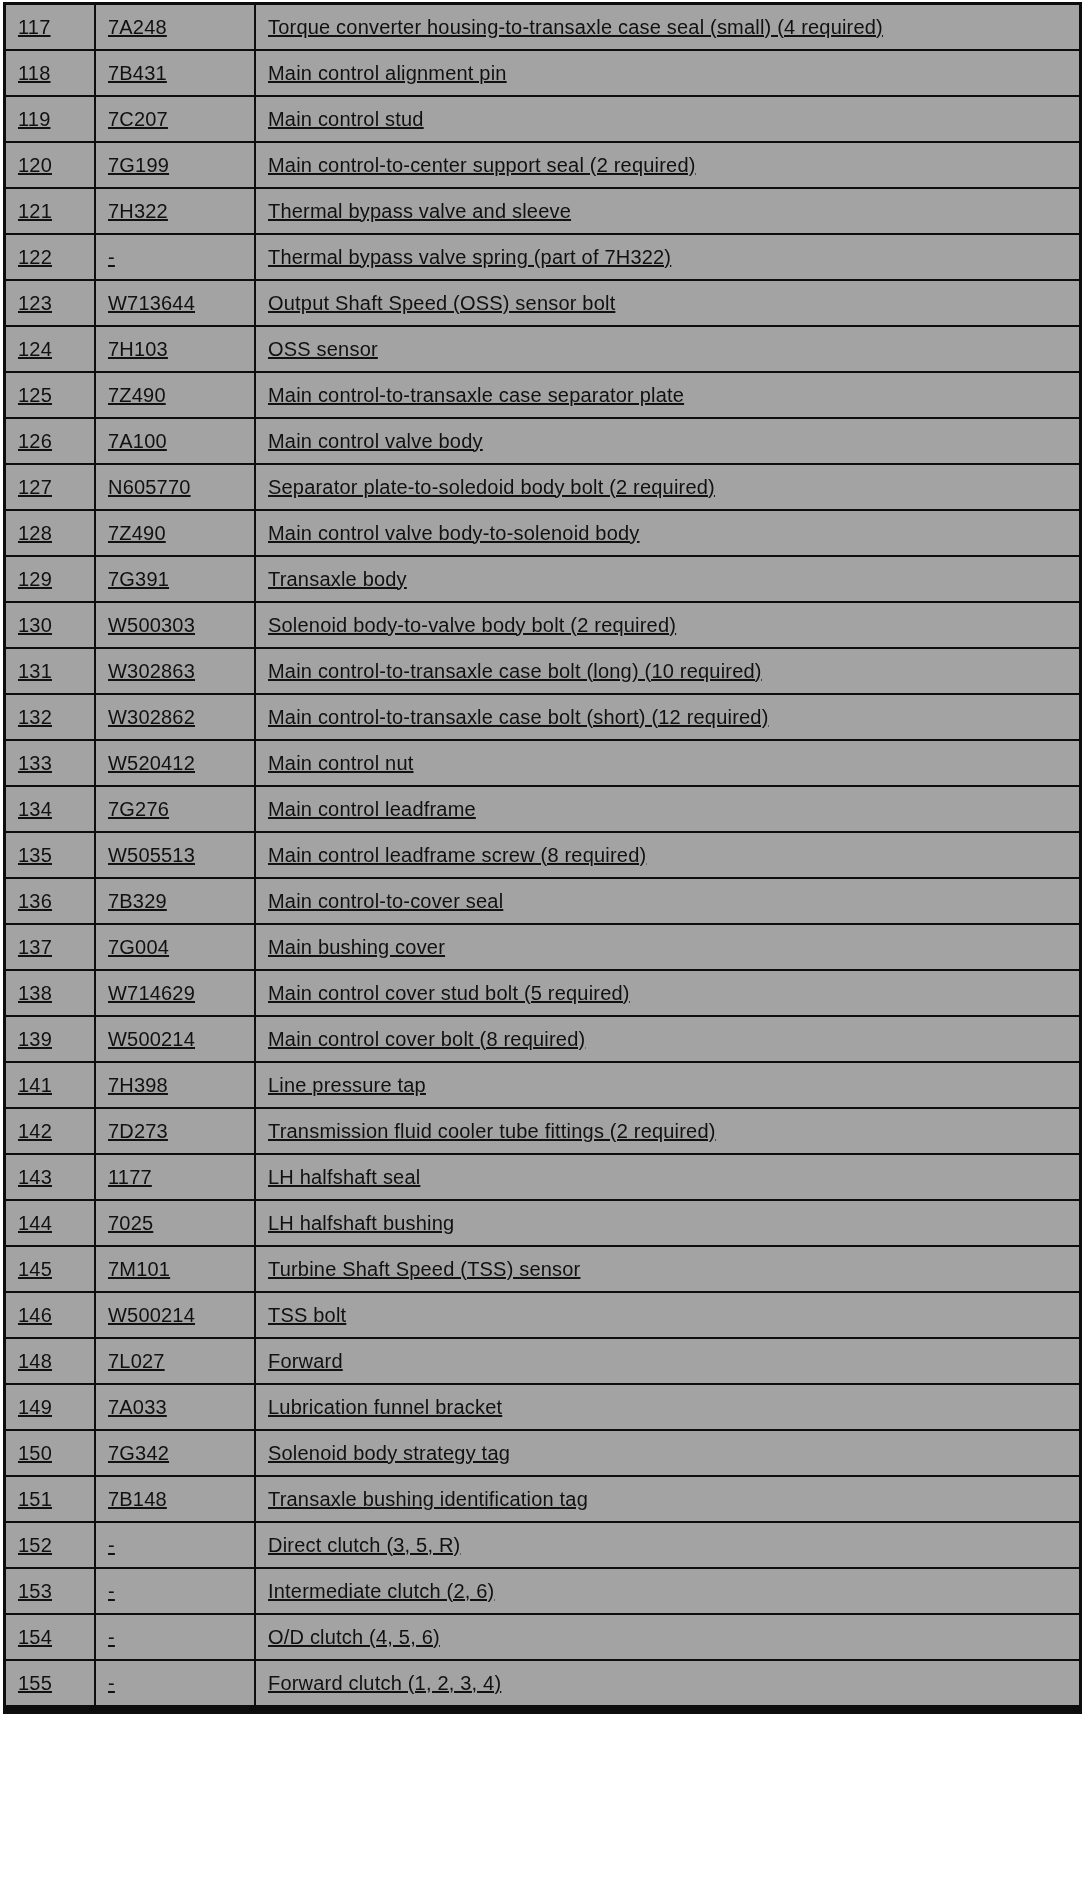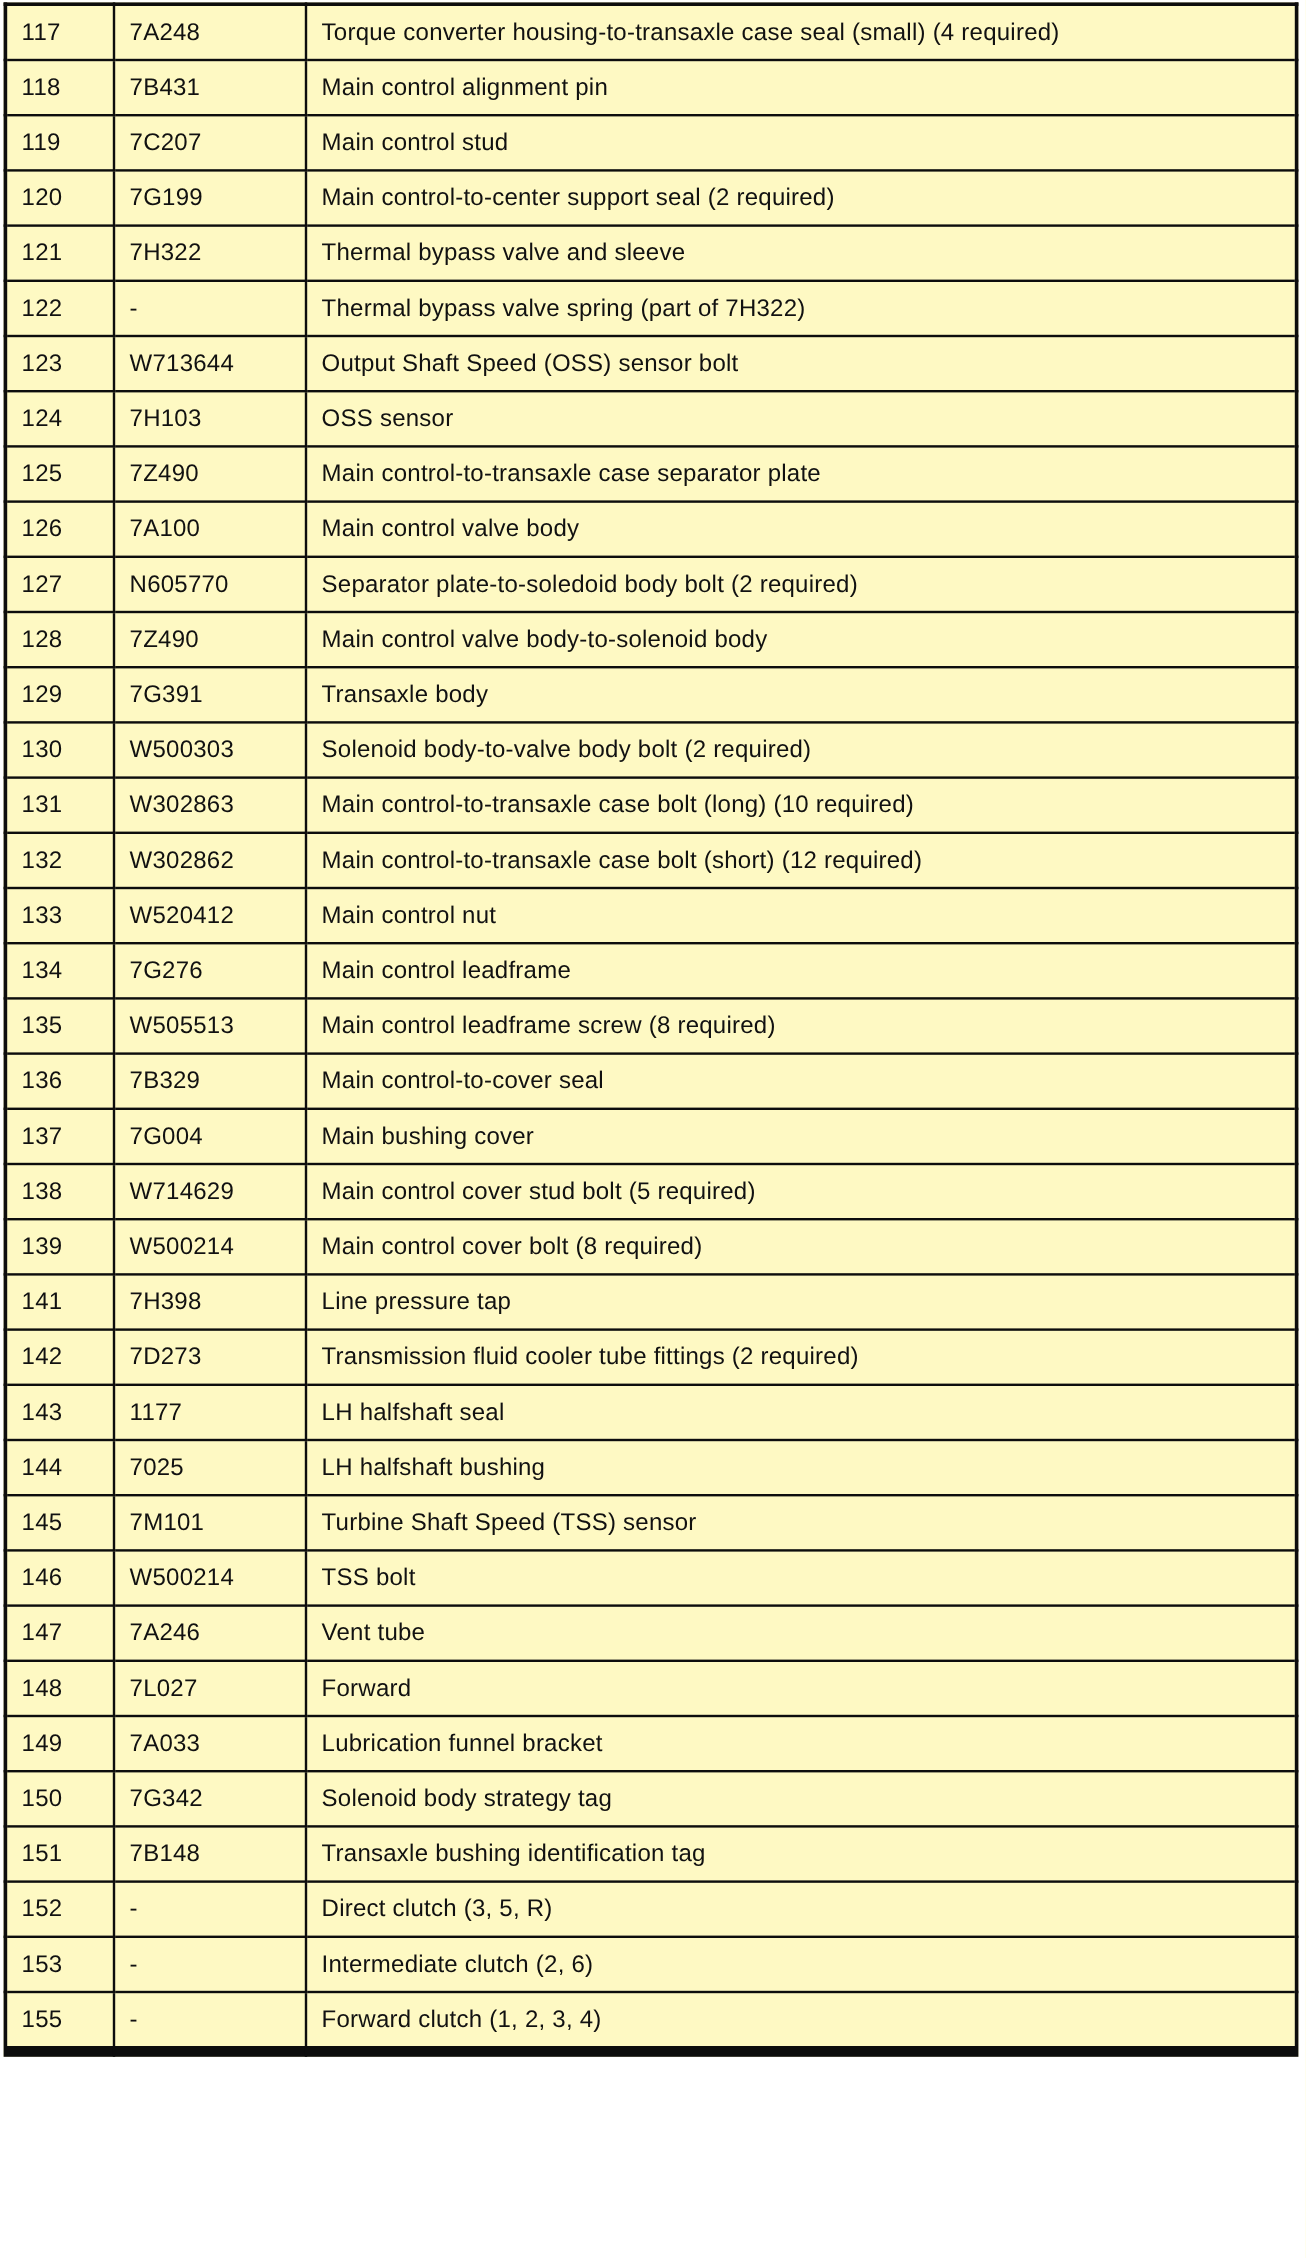--- a/index.html
+++ b/index.html
@@ -17,21 +17,22 @@
     height: 1882px;
     padding: 2px 6px 0 3px;
     background: #ffffff;
   }
   table.parts-table {
     border-collapse: collapse;
     width: 100%;
     table-layout: fixed;
     border: 3px solid #0d0d0d;
     border-bottom-width: 9px;
-    background: #fef9c3;
+    background: #a3a3a3;
+    text-decoration: underline;
   }
   table.parts-table td {
     border: 2px solid #0d0d0d;
     height: 44px;
     padding: 0 6px 0 12px;
     font-size: 20px;
     line-height: 1.15;
     vertical-align: middle;
     letter-spacing: 0.2px;
     white-space: nowrap;
@@ -186,25 +187,20 @@
           <td class="col-item">145</td>
           <td class="col-part">7M101</td>
           <td class="col-desc">Turbine Shaft Speed (TSS) sensor</td>
         </tr>
         <tr>
           <td class="col-item">146</td>
           <td class="col-part">W500214</td>
           <td class="col-desc">TSS bolt</td>
         </tr>
         <tr>
-          <td class="col-item">147</td>
-          <td class="col-part">7A246</td>
-          <td class="col-desc">Vent tube</td>
-        </tr>
-        <tr>
           <td class="col-item">148</td>
           <td class="col-part">7L027</td>
           <td class="col-desc">Forward</td>
         </tr>
         <tr>
           <td class="col-item">149</td>
           <td class="col-part">7A033</td>
           <td class="col-desc">Lubrication funnel bracket</td>
         </tr>
         <tr>
@@ -219,20 +215,25 @@
         </tr>
         <tr>
           <td class="col-item">152</td>
           <td class="col-part">-</td>
           <td class="col-desc">Direct clutch (3, 5, R)</td>
         </tr>
         <tr>
           <td class="col-item">153</td>
           <td class="col-part">-</td>
           <td class="col-desc">Intermediate clutch (2, 6)</td>
+        </tr>
+        <tr>
+          <td class="col-item">154</td>
+          <td class="col-part">-</td>
+          <td class="col-desc">O/D clutch (4, 5, 6)</td>
         </tr>
         <tr>
           <td class="col-item">155</td>
           <td class="col-part">-</td>
           <td class="col-desc">Forward clutch (1, 2, 3, 4)</td>
         </tr>
       </tbody>
   </table>
 </div>
 

